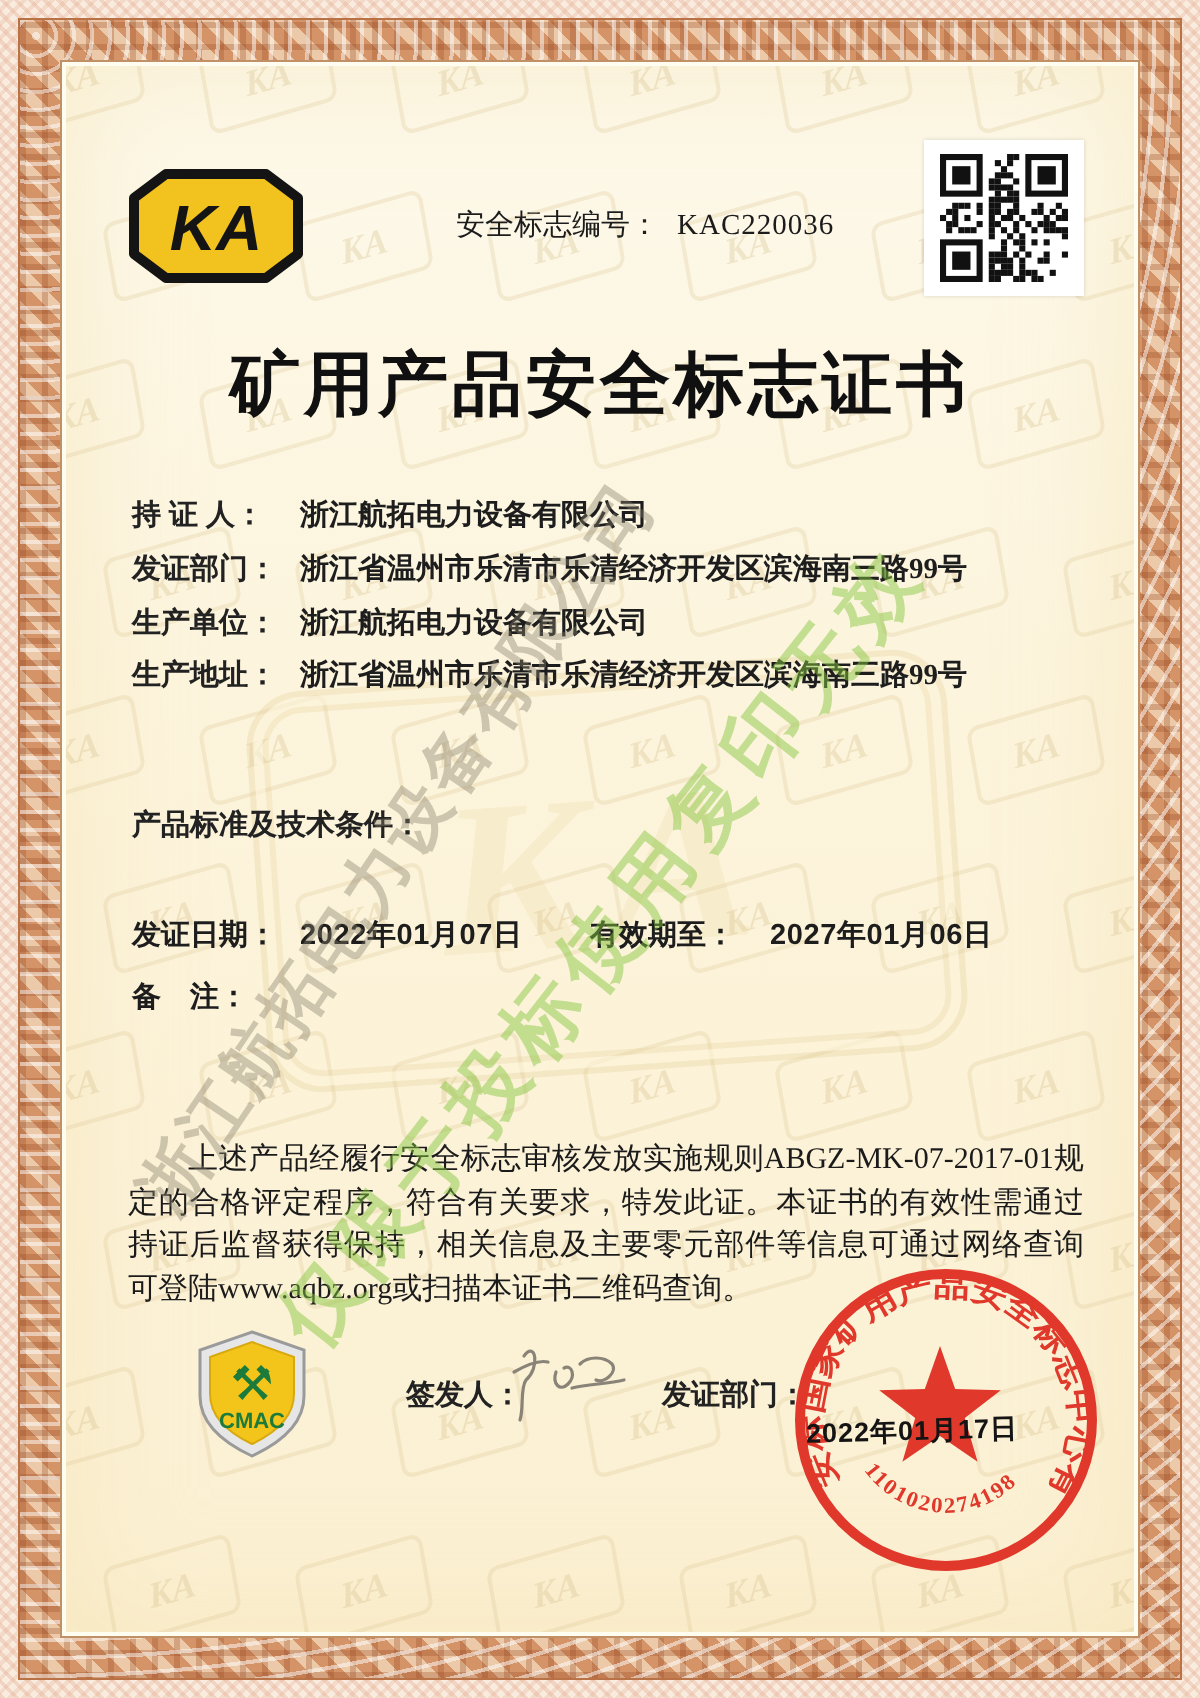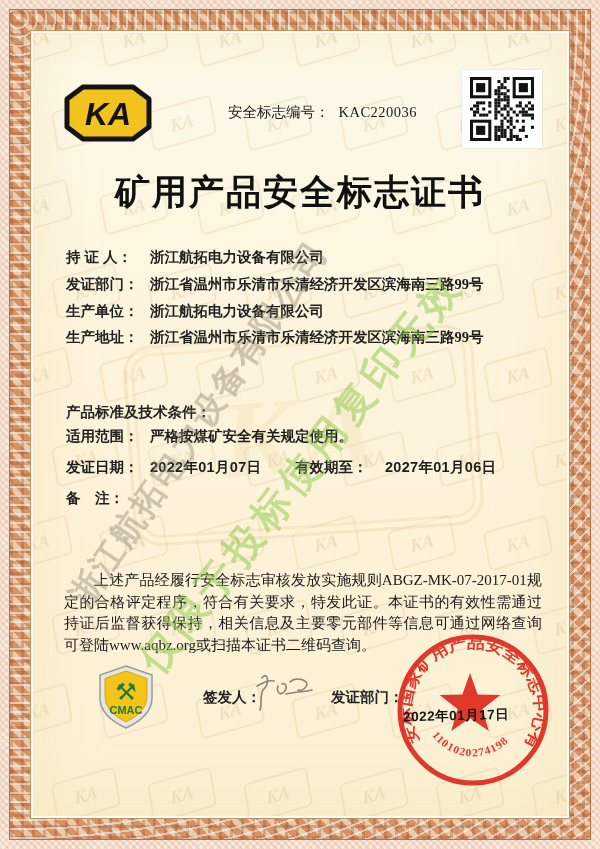--- a/index.html
+++ b/index.html
@@ -301,24 +301,20 @@
     <span class="lab">生产单位：</span>
     <span class="val kai">浙江航拓电力设备有限公司</span>
   </div>
   <div class="row" style="top:328px">
     <span class="lab">生产地址：</span>
     <span class="val kai">浙江省温州市乐清市乐清经济开发区滨海南三路99号</span>
   </div>
   <div class="row" style="top:403px">
     <span class="lab wide">产品标准及技术条件：</span>
   </div>
-  <div class="row" style="top:427px">
-    <span class="lab">适用范围：</span>
-    <span class="val kai">严格按煤矿安全有关规定使用。</span>
-  </div>
 
   <div class="daterow" style="top:458px">
     <span class="lab" style="left:0">发证日期：</span>
     <span class="val num" style="left:84px;font-weight:700">2022年01月07日</span>
     <span class="lab" style="left:229px">有效期至：</span>
     <span class="val num" style="left:319px;font-weight:700">2027年01月06日</span>
   </div>
   <div class="daterow" style="top:489px">
     <span class="lab" style="left:0">备　注：</span>
     <span class="val" style="left:84px"></span>

